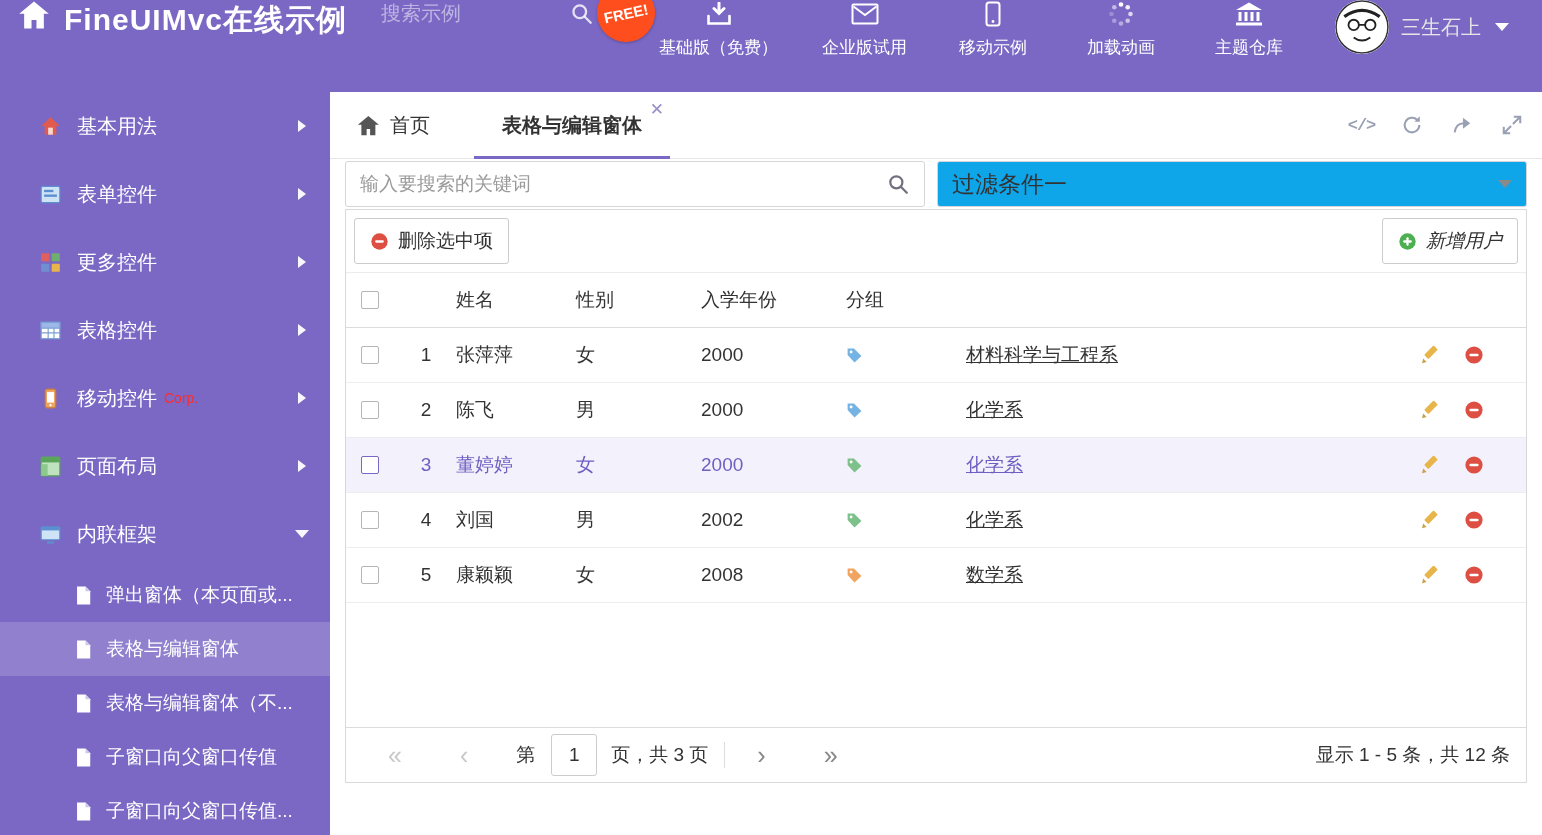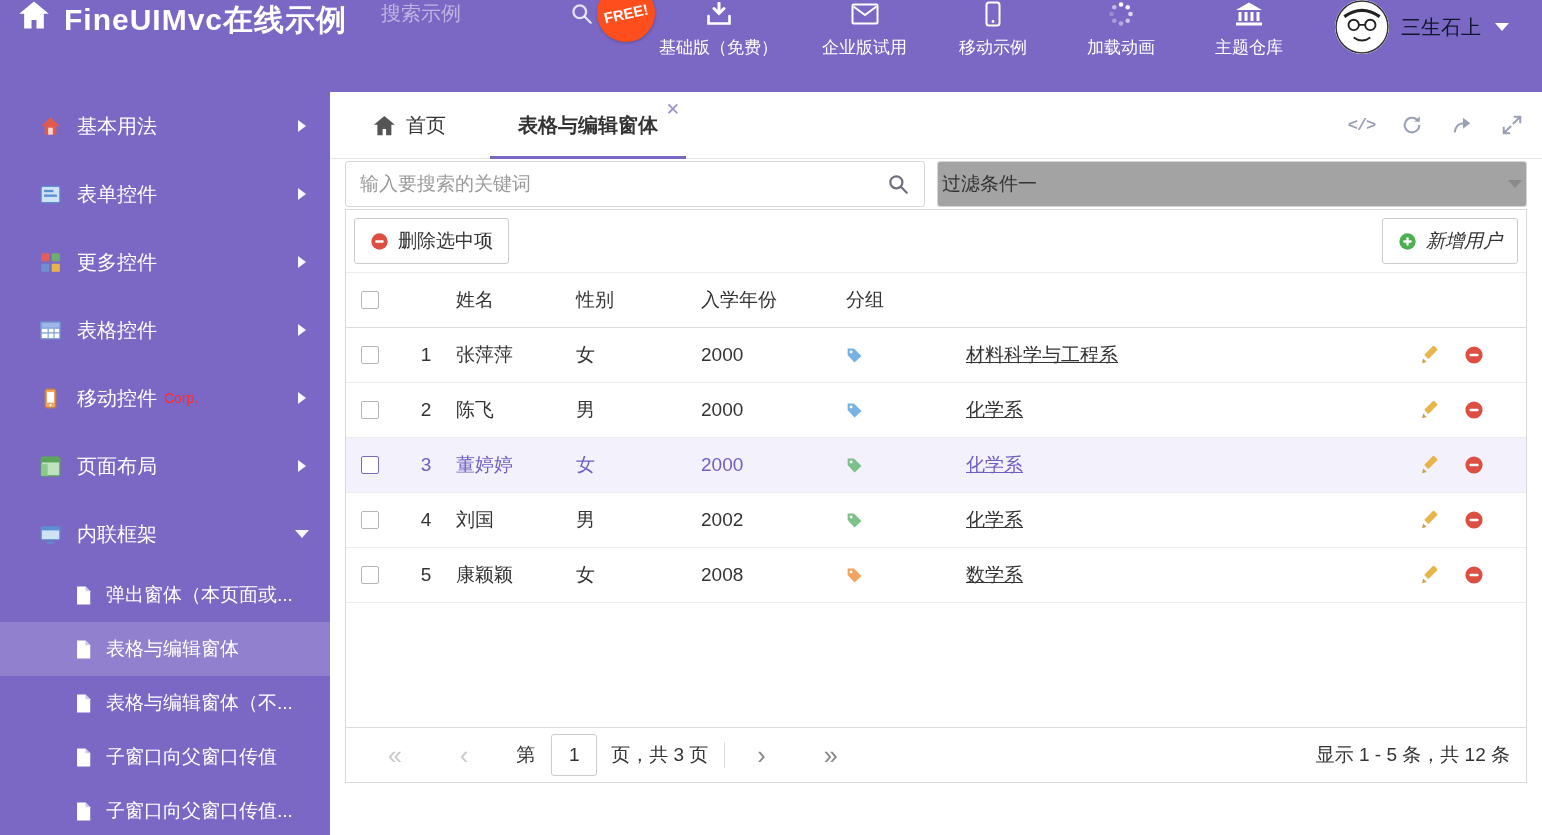--- a/index.html
+++ b/index.html
@@ -18,53 +18,53 @@
   .h-search { margin-left:34px; width:212px; display:flex; align-items:center; justify-content:space-between;
     color:rgba(255,255,255,.5); font-size:20px; cursor:text; }
   .h-search svg { width:23px; height:23px; color:rgba(255,255,255,.8); }
   .h-nav { display:flex; margin-left:66px; gap:44px; align-items:center; }
   .nav-item { position:relative; display:flex; flex-direction:column; align-items:center; gap:8px;
     color:#fff; font-size:17px; cursor:pointer; min-width:84px; white-space:nowrap; }
   .nav-item .nicon { height:28px; display:flex; align-items:center; }
   .free-badge { position:absolute; left:-62px; top:-16px; width:58px; height:58px; border-radius:50%;
     background:#ff4e1d; color:#fff; font-weight:bold; font-size:15px; display:flex; align-items:center;
     justify-content:center; transform:rotate(-12deg); box-shadow:0 1px 3px rgba(0,0,0,.25); z-index:6; }
-  .h-user { margin-left:44px; display:flex; align-items:center; gap:12px; color:#0f172a; font-size:20px; cursor:pointer; white-space:nowrap; }
+  .h-user { margin-left:44px; display:flex; align-items:center; gap:12px; color:#e5e5e5; font-size:20px; cursor:pointer; white-space:nowrap; }
   .avatar { width:54px; height:54px; border-radius:50%; overflow:hidden; background:#fff; flex:none; }
   .caret-down { width:0; height:0; border-left:7px solid transparent; border-right:7px solid transparent; border-top:8px solid #fff; margin-left:2px; }
   
   .sidebar { position:absolute; top:92px; left:0; width:330px; bottom:0; background:var(--purple); overflow:hidden; }
   .s-item { height:68px; display:flex; align-items:center; padding:0 20px 0 40px; color:#fff; font-size:20px; position:relative; cursor:pointer; white-space:nowrap; }
   .s-item .micon { width:21px; height:21px; margin-right:16px; flex:none; display:flex; }
   .arrow-r { position:absolute; right:24px; width:0; height:0; border-top:6px solid transparent; border-bottom:6px solid transparent; border-left:8px solid rgba(255,255,255,.95); }
   .arrow-d { position:absolute; right:21px; width:0; height:0; border-left:7px solid transparent; border-right:7px solid transparent; border-top:8px solid rgba(255,255,255,.95); }
   .corp { color:#ff2b2b; font-size:14px; margin-left:7px; }
   .s-sub { height:54px; display:flex; align-items:center; padding-left:76px; color:#fff; font-size:19px; cursor:pointer; white-space:nowrap; }
   .s-sub .dicon { width:16px; height:19px; margin-right:14px; flex:none; display:flex; }
   .s-sub.active { background:rgba(255,255,255,.16); }
   
   .main { position:absolute; top:92px; left:330px; right:0; bottom:0; background:#fff; }
-  .tabbar { height:67px; border-bottom:1px solid #e6e6e6; display:flex; align-items:stretch; padding-left:31px; position:relative; }
+  .tabbar { height:67px; border-bottom:1px solid #e6e6e6; display:flex; align-items:stretch; padding-left:15px; position:relative; }
   .tab { display:flex; align-items:center; gap:10px; font-size:20px; color:#333; padding:0 12px; position:relative; cursor:pointer; white-space:nowrap; }
   .tab .hicon { width:23px; height:21px; display:flex; color:#555; }
   .tab.active { margin-left:32px; font-weight:bold; padding:0 28px; }
   .tab.active::after { content:""; position:absolute; left:0; right:0; bottom:-1px; height:3px; background:var(--purple); }
   .tab-close { position:absolute; top:9px; right:6px; font-size:17px; color:#9b8fc9; font-weight:normal; line-height:1; cursor:pointer; }
   .tab-actions { position:absolute; right:18px; top:0; bottom:0; display:flex; align-items:center; gap:25px; color:#9aa0b4; }
   .ticon { width:25px; height:25px; display:flex; align-items:center; justify-content:center; cursor:pointer; }
   .ticon.code { font-size:17px; font-weight:bold; font-family:"Liberation Mono", monospace; letter-spacing:-1px; }
   .ticon svg { width:22px; height:22px; }
   
   .filters { display:flex; gap:12px; margin:2px 15px; }
   .search-box { width:580px; height:46px; border:1px solid #d5d5d5; border-radius:3px; display:flex; align-items:center; background:#fff; }
   .search-box input { flex:1; border:none; outline:none; font-size:19px; padding:0 14px; color:#333; font-family:inherit; background:transparent; }
   .search-box input::placeholder { color:#9a9a9a; }
   .search-btn { width:52px; display:flex; align-items:center; justify-content:center; color:#6f6f7f; cursor:pointer; }
   .search-btn svg { width:22px; height:22px; }
-  .dropdown { flex:1; height:46px; border:1px solid #d5d5d5; border-radius:3px; display:flex; align-items:center; padding:0 4px; font-size:19px; color:#333; cursor:pointer; background:#a3a3a3; }
+  .dropdown { flex:1; height:46px; border:1px solid #d5d5d5; border-radius:3px; display:flex; align-items:center; padding:0 14px; font-size:23px; color:#333; cursor:pointer; background:#0ea5e9; }
   .dd-caret { margin-left:auto; width:0; height:0; border-left:7px solid transparent; border-right:7px solid transparent; border-top:8px solid #8a8a8a; }
   
   .grid { margin:0 15px; border:1px solid #d9d9d9; height:574px; display:flex; flex-direction:column; background:#fff; }
   .g-toolbar { display:flex; align-items:flex-end; padding:8px; border-bottom:1px solid #ececec; flex:none; }
   .btn { height:46px; border:1px solid #ccc; border-radius:3px; background:#fff; display:inline-flex; align-items:center; gap:9px; padding:0 15px; font-size:19px; color:#333; cursor:pointer; font-family:inherit; }
   .btn svg { width:19px; height:19px; flex:none; }
   .btn.add { margin-left:auto;font-style:italic; }
   .t-head, .t-row { display:flex; align-items:center; height:55px; flex:none; font-size:19px; color:#333; }
   .t-head { border-bottom:1px solid #dcdcdc; }
   .t-row { border-bottom:1px solid #ededed; }

